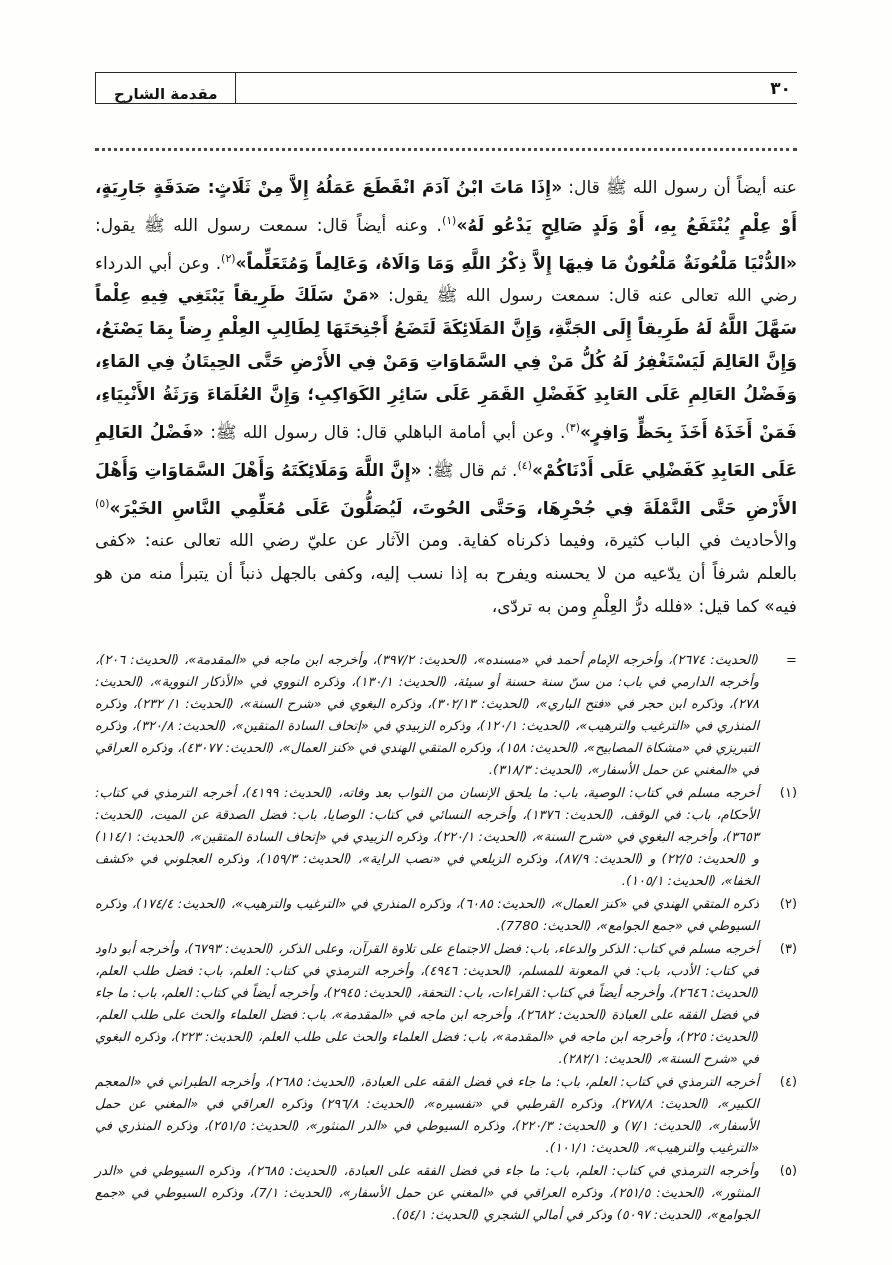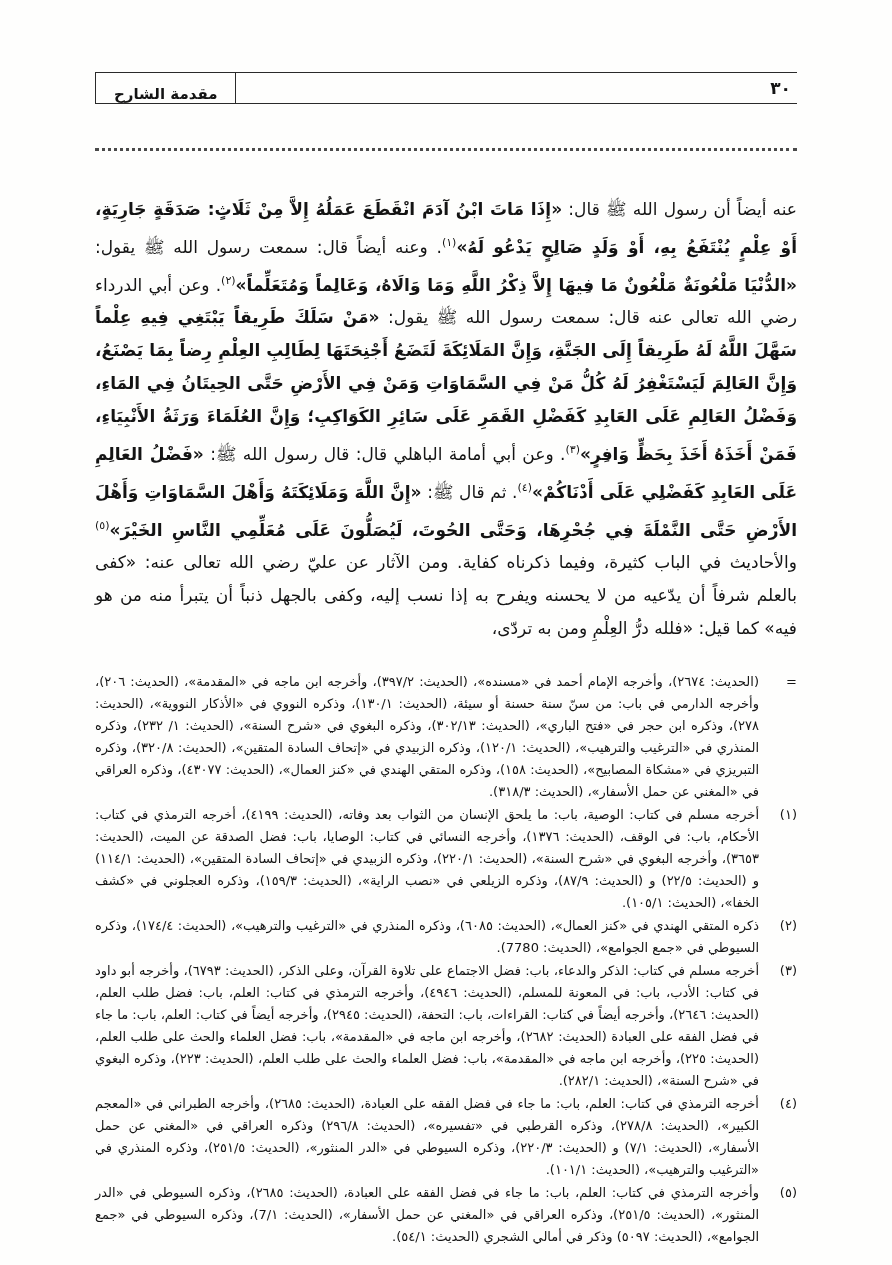--- a/index.html
+++ b/index.html
@@ -46,21 +46,21 @@
     font-weight: bold;
   }
   
   .dotted-separator {
     margin-top: 44px;
     height: 0;
     border-top: 3px dotted #4a4a4a;
   }
   
   .body-text {
-    margin-top: 42px;
+    margin-top: 20px;
   }
   .body-text p {
     margin: 0;
     font-size: 17px;
     line-height: 33px;
     text-align: justify;
     text-justify: inter-word;
   }
   .seg-regular { font-weight: normal; }
   .seg-bold { font-weight: bold; }
@@ -83,20 +83,21 @@
   }
   .fn-marker {
     flex: 0 0 38px;
     font-weight: normal;
     white-space: nowrap;
   }
   .fn-text {
     flex: 1 1 auto;
     text-align: justify;
     text-justify: inter-word;
+    font-style: italic;
   }
 </style>
 </head>
 <body>
 
 <div class="page">
 
   <header class="running-header">
     <div class="page-number">٣٠</div>
     <div class="chapter-box">

